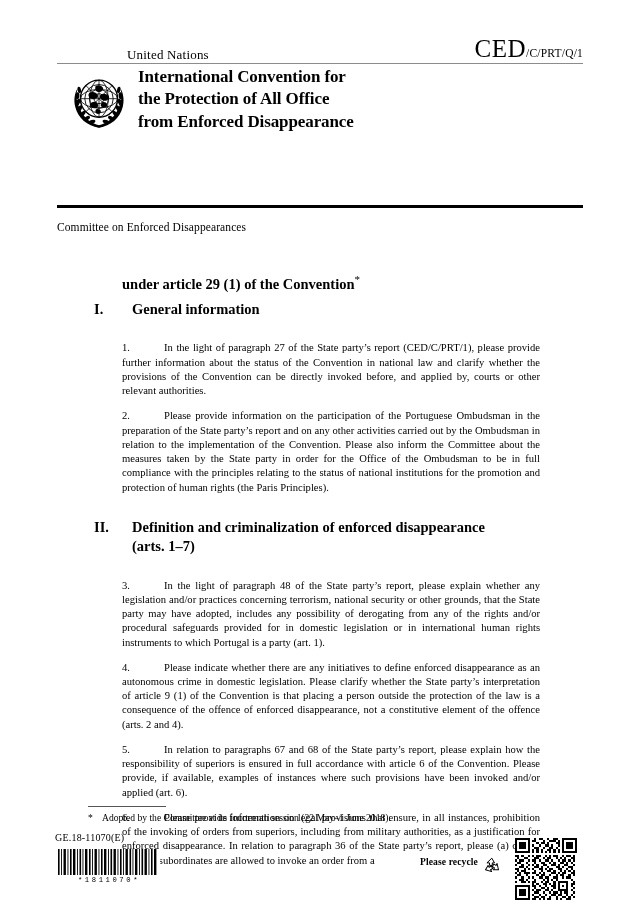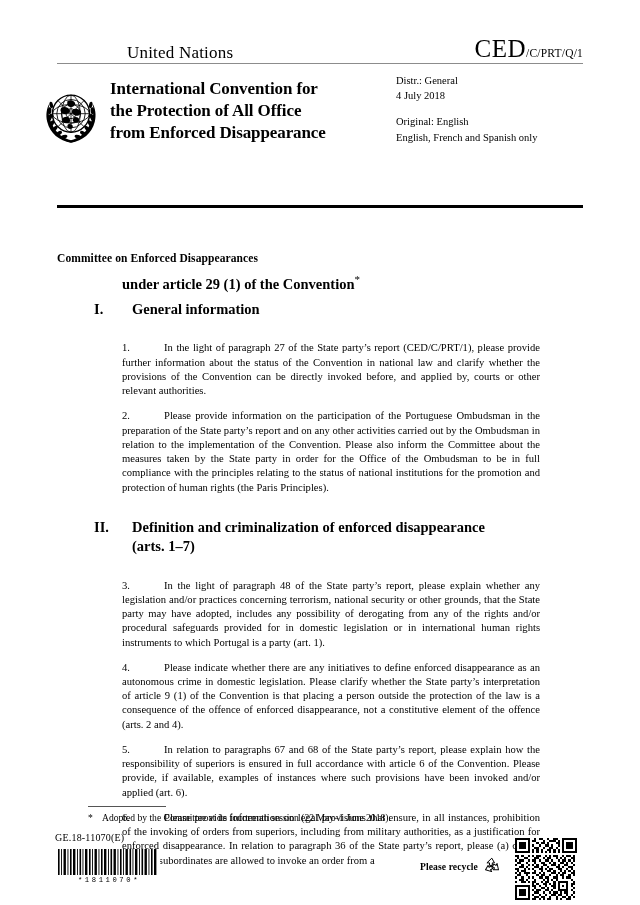--- a/index.html
+++ b/index.html
@@ -32,21 +32,21 @@
     width: 526px;
   }
   .masthead-row {
     display: flex;
     align-items: flex-end;
     justify-content: space-between;
     padding-bottom: 2px;
   }
   .org-name {
     font-family: "Liberation Serif", serif;
-    font-size: 17px;
+    font-size: 13px;
     letter-spacing: 0.2px;
     padding-left: 70px;
     line-height: 1;
   }
   .doc-symbol {
     line-height: 1;
     white-space: nowrap;
   }
   .doc-symbol .sym-main {
     font-size: 25px;
@@ -57,25 +57,25 @@
     letter-spacing: 0.2px;
   }
   .rule-thin {
     border-top: 1.6px solid #8c8c8c;
     width: 100%;
     height: 0;
   }
 
   .header-body {
     position: absolute;
-    left: 42px;
+    left: 70px;
     top: 64px;
     width: 526px;
     display: flex;
-    align-items: flex-end;
+    align-items: center;
   }
   .emblem {
     width: 60px;
     flex: 0 0 60px;
     margin-top: 4px;
   }
   .emblem svg { display: block; }
 
   .conv-title {
     flex: 1 1 auto;
@@ -102,24 +102,23 @@
     left: 57px;
     top: 205px;
     width: 526px;
     height: 0;
     border-top: 3.2px solid #000000;
   }
   .committee {
     position: absolute;
     left: 57px;
     top: 221px;
-    font-weight: bold;
+    font-weight: normal;
     font-size: 11.5px;
     letter-spacing: 0.1px;
-    margin-top: 31px;
   }
 
   
   .doc-title {
     position: absolute;
     left: 122px;
     top: 252px;
     width: 418px;
     font-weight: bold;
     font-size: 14.5px;
@@ -212,21 +211,21 @@
     text-align: center;
     margin-top: 1px;
     padding-left: 2px;
   }
 
   .recycle-wrap {
     position: absolute;
     left: 420px;
     top: 856px;
     display: flex;
-    align-items: center;
+    align-items: flex-start;
   }
   .recycle-text {
     font-weight: bold;
     font-size: 9.6px;
     letter-spacing: 0.1px;
   }
   .recycle-icon { margin-left: 4px; }
   .recycle-icon svg { display: block; }
 
   .qr {
@@ -311,27 +310,20 @@
         </g>
       </svg>
     </div>
 
     <div class="conv-title">
       <div>International Convention for</div>
       <div>the Protection of All Office</div>
       <div>from Enforced Disappearance</div>
     </div>
 
-    <div class="distr-block">
-      <div>Distr.: General</div>
-      <div>4 July 2018</div>
-      <div class="gap"></div>
-      <div>Original: English</div>
-      <div>English, French and Spanish only</div>
-    </div>
   </div>
 
   <div class="rule-thick"></div>
 
   <div class="committee">Committee on Enforced Disappearances</div>
 
   <div class="doc-title">
     <br>
     <span>under article 29 (1) of the Convention</span><span class="star">*</span>
   </div>

